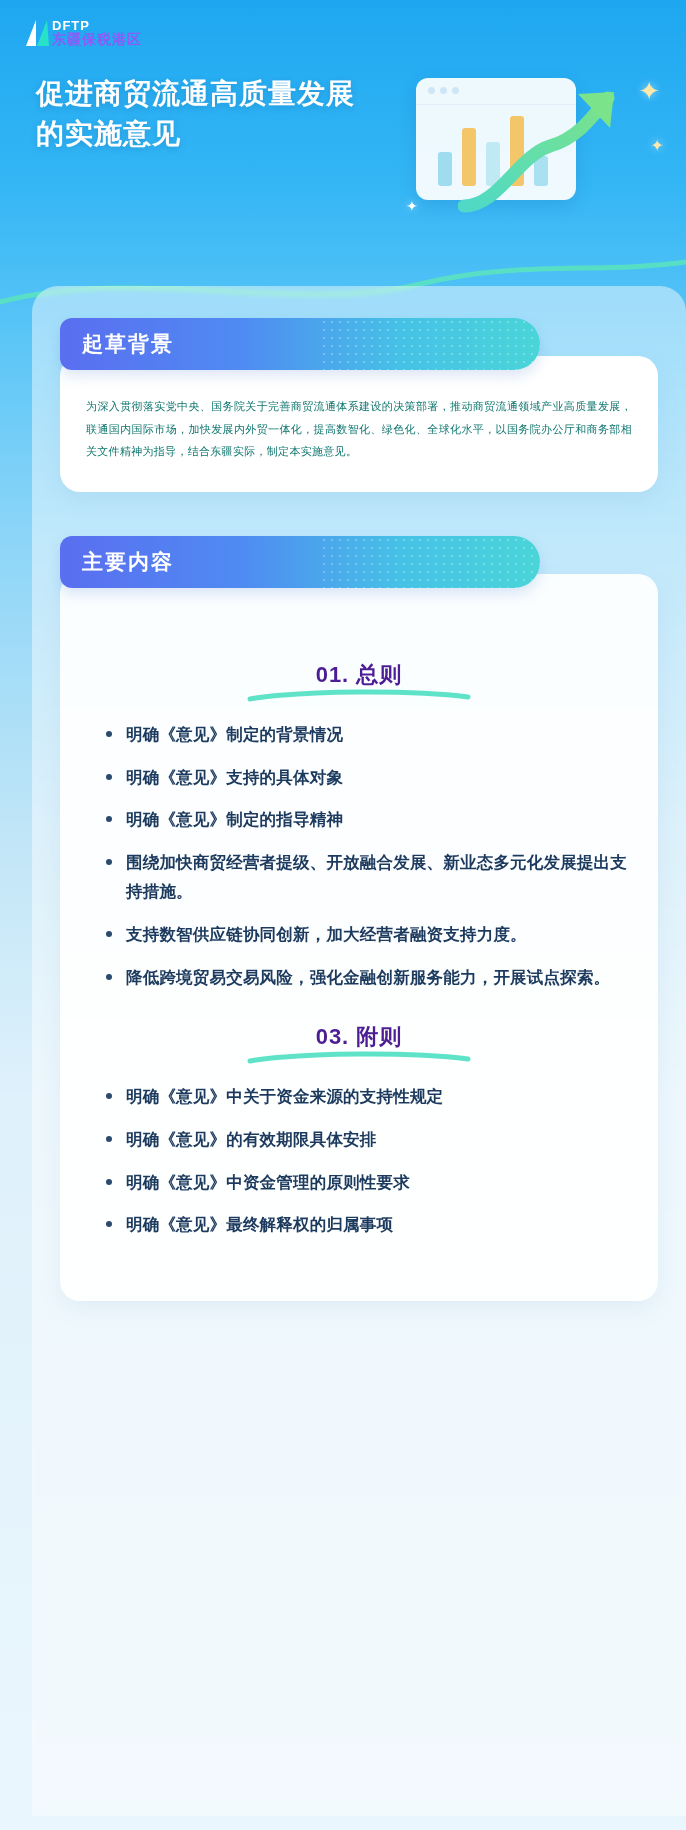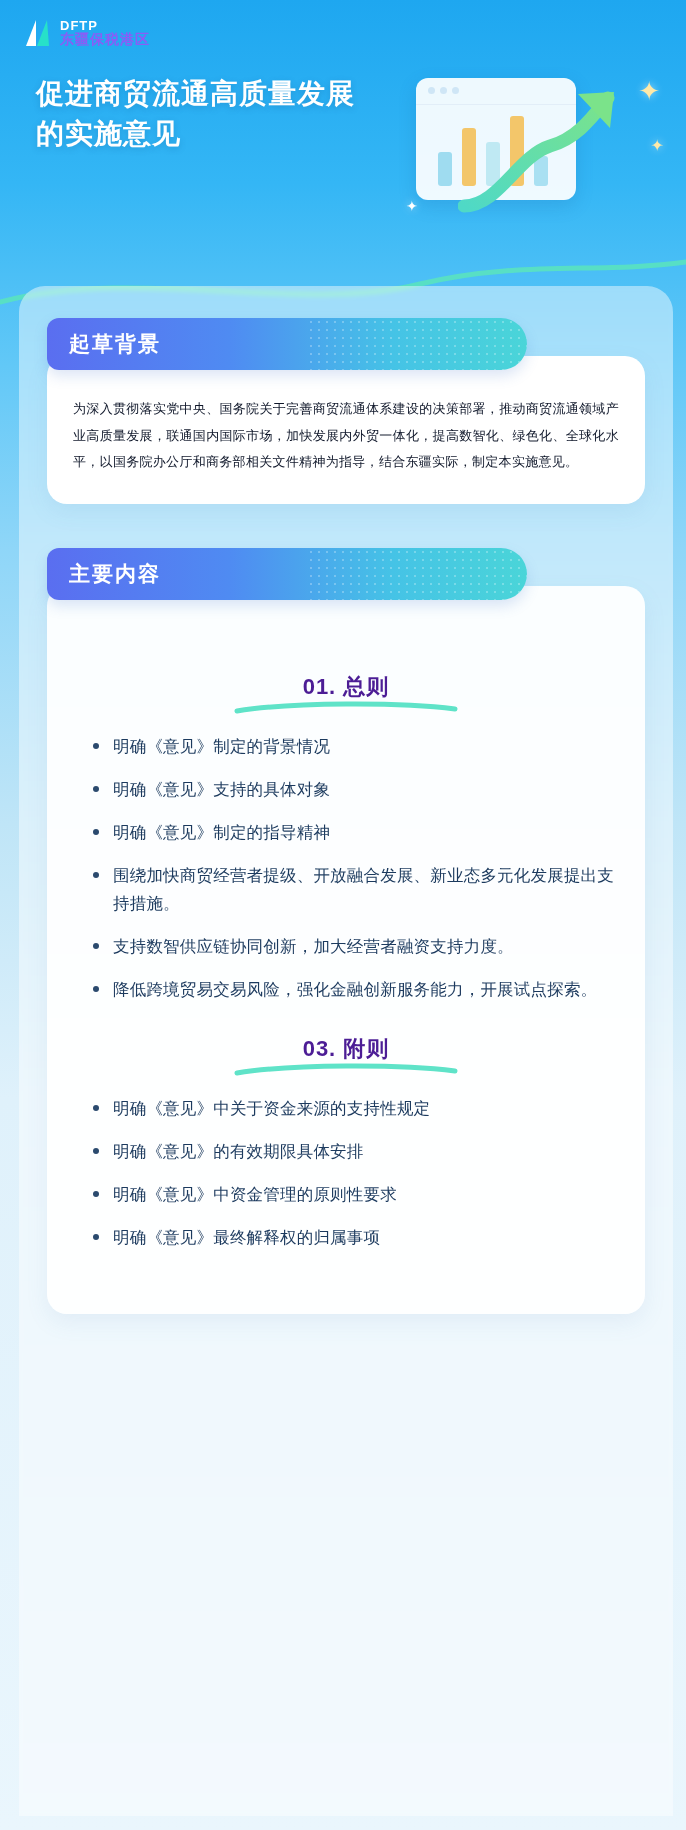--- a/index.html
+++ b/index.html
@@ -11,21 +11,21 @@
   body {
     background: linear-gradient(180deg, #1ea7f0 0%, #34b6f5 10%, #62c8f7 20%, #8fd6f8 30%, #bfe5f7 45%, #dff1fb 60%, #eaf6fd 100%);
     position: relative;
     overflow: hidden;
   }
 
   
   .logo-row {
     position: absolute;
     top: 16px; left: 22px;
-    display: flex; align-items: center; gap: 8px; justify-content: space-between;
+    display: flex; align-items: center; gap: 0; justify-content: space-between;
   }
   .logo-mark {
     width: 30px; height: 34px;
     position: relative;
   }
   .logo-text { line-height: 1.05; }
   .logo-en {
     font-size: 13px; font-weight: 700; color: #ffffff;
     letter-spacing: 1px;
   }
@@ -94,21 +94,21 @@
 
   .swoosh {
     position: absolute;
     left: 0; top: 186px; width: 686px; height: 70px;
     pointer-events: none;
   }
 
   
   .panel {
     position: absolute;
-    left: 19px; top: 286px;
+    left: 32px; top: 286px;
     width: 654px;
     min-height: 1530px;
     background: rgba(255,255,255,0.45);
     border-radius: 26px 26px 0 0;
     backdrop-filter: blur(2px);
   }
 
   
   .section {
     position: relative;
@@ -147,25 +147,26 @@
     background: #ffffff;
     border-radius: 20px;
     padding: 40px 26px 28px 26px;
     box-shadow: 0 8px 22px rgba(90,140,190,0.10);
   }
   .sec-body.plain {
     background: rgba(255,255,255,0.92);
   }
 
   .para {
-    font-size: 13px;
+    font-size: 11px;
     line-height: 2.05;
-    color: #0f172a;
+    color: #0f766e;
     text-align: justify;
     letter-spacing: .3px;
+    font-family: Liberation Mono, monospace;
   }
 
   
   .sub {
     position: relative;
     text-align: center;
     margin: 30px 0 18px;
     height: 42px;
   }
   .sub .txt {
@@ -186,20 +187,21 @@
 
   ul.bullets { list-style: none; margin: 0 0 6px 6px; }
   ul.bullets li {
     position: relative;
     padding-left: 30px;
     margin-bottom: 14px;
     font-size: 16.5px;
     line-height: 1.75;
     color: #1c3a5e;
     letter-spacing: .2px;
+    font-weight: bold;
   }
   ul.bullets li::before {
     content: "";
     position: absolute;
     left: 10px; top: 11px;
     width: 6px; height: 6px;
     border-radius: 50%;
     background: #2b4a6e;
   }
 

